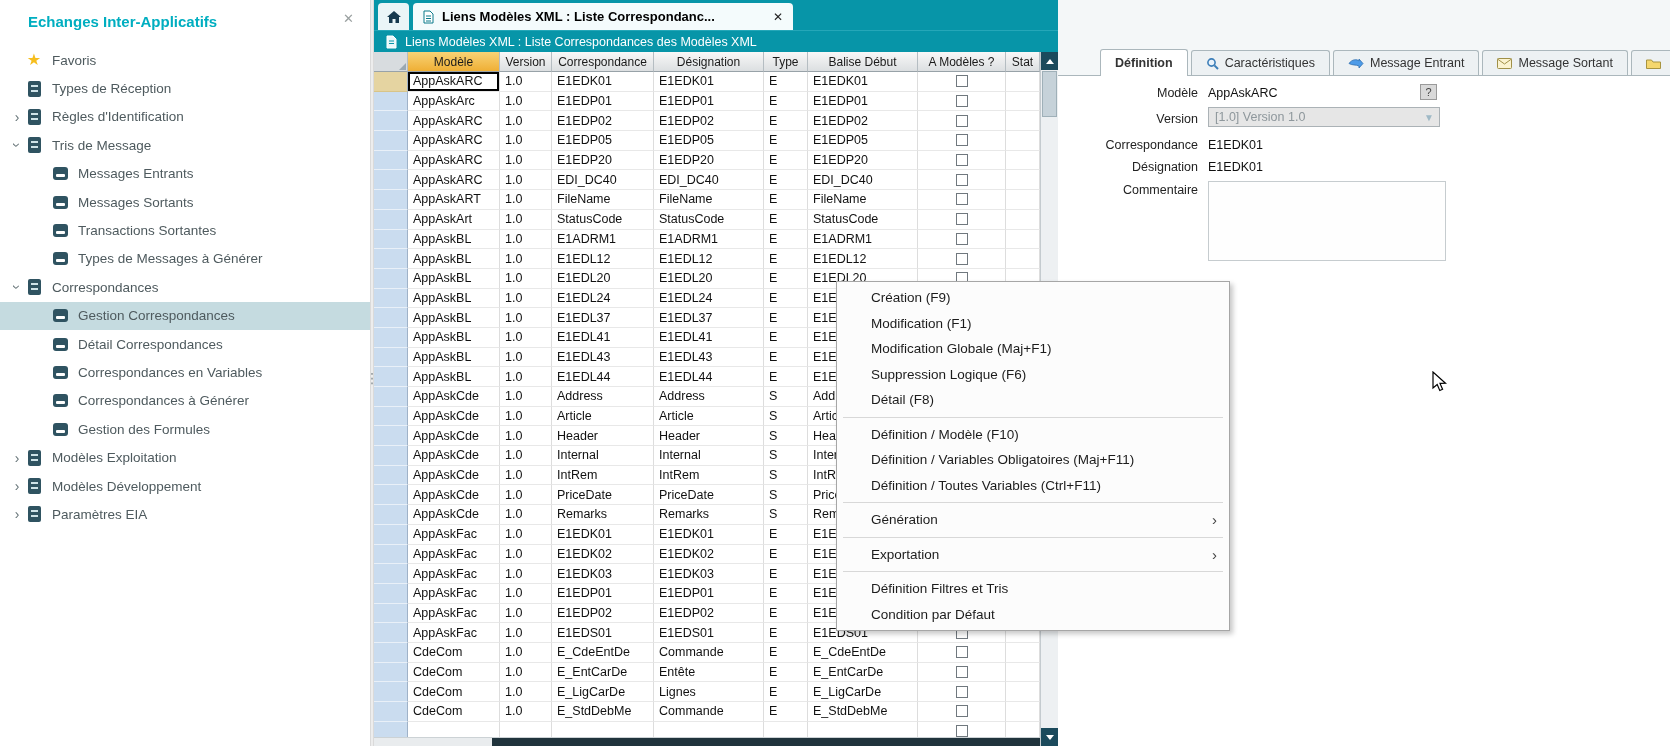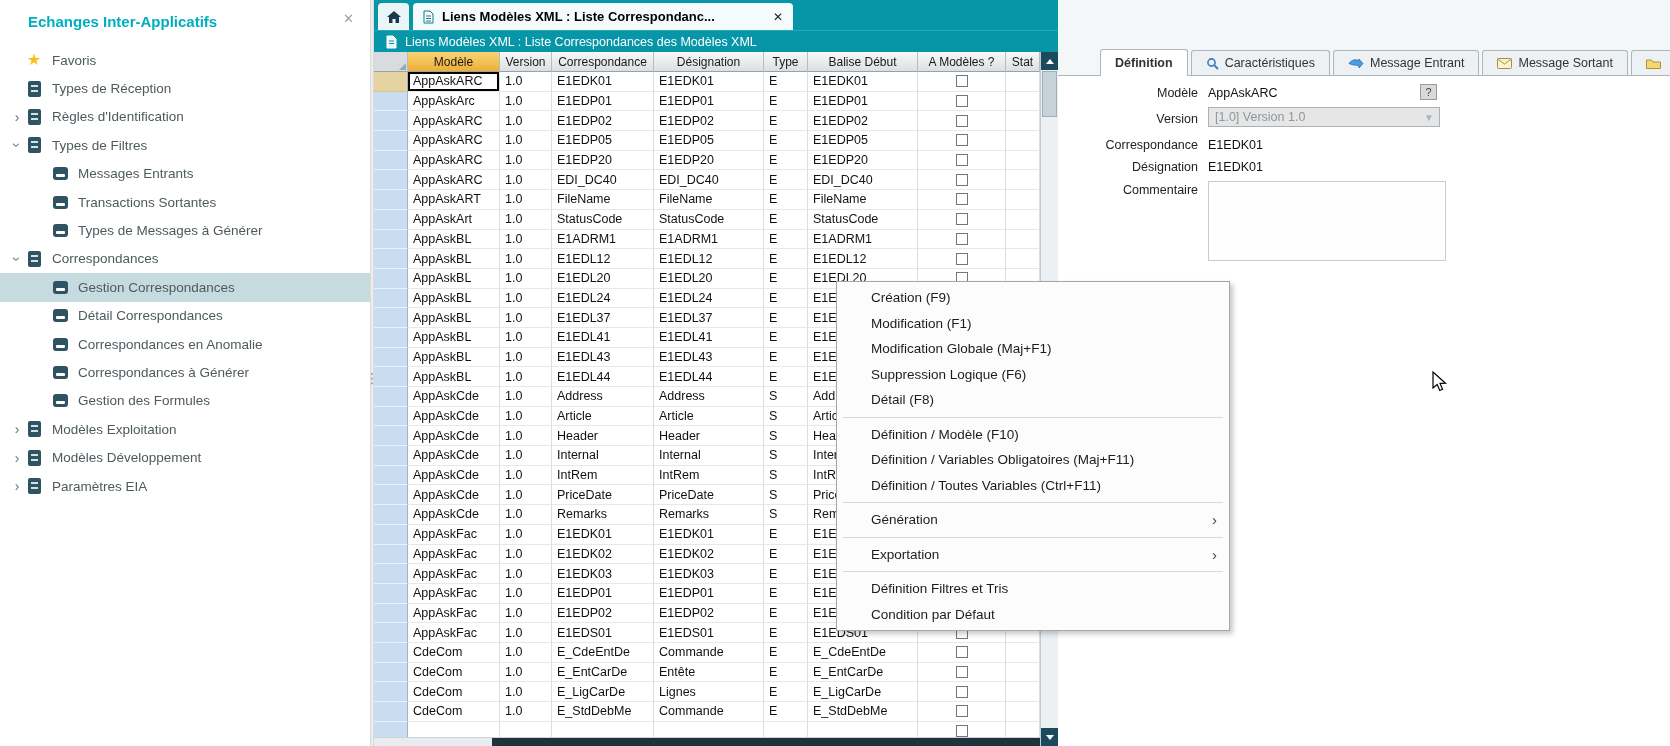--- a/index.html
+++ b/index.html
@@ -123,28 +123,35 @@
         <span class="ic">
           <span class="icdoc"></span>
         </span>
         <span>Règles d'Identification</span>
       </div>
       <div class="sb-item lvl0">
         <span class="chev d">›</span>
         <span class="ic">
           <span class="icdoc"></span>
         </span>
-        <span>Types de Filtres</span>
+        <span>Tris de Message</span>
       </div>
       <div class="sb-item lvl1">
         <span class="chev none">›</span>
         <span class="ic">
           <span class="icscr"></span>
         </span>
         <span>Messages Entrants</span>
+      </div>
+      <div class="sb-item lvl1">
+        <span class="chev none">›</span>
+        <span class="ic">
+          <span class="icscr"></span>
+        </span>
+        <span>Messages Sortants</span>
       </div>
       <div class="sb-item lvl1">
         <span class="chev none">›</span>
         <span class="ic">
           <span class="icscr"></span>
         </span>
         <span>Transactions Sortantes</span>
       </div>
       <div class="sb-item lvl1">
         <span class="chev none">›</span>
@@ -172,21 +179,21 @@
         <span class="ic">
           <span class="icscr"></span>
         </span>
         <span>Détail Correspondances</span>
       </div>
       <div class="sb-item lvl1">
         <span class="chev none">›</span>
         <span class="ic">
           <span class="icscr"></span>
         </span>
-        <span>Correspondances en Anomalie</span>
+        <span>Correspondances en Variables</span>
       </div>
       <div class="sb-item lvl1">
         <span class="chev none">›</span>
         <span class="ic">
           <span class="icscr"></span>
         </span>
         <span>Correspondances à Générer</span>
       </div>
       <div class="sb-item lvl1">
         <span class="chev none">›</span>

